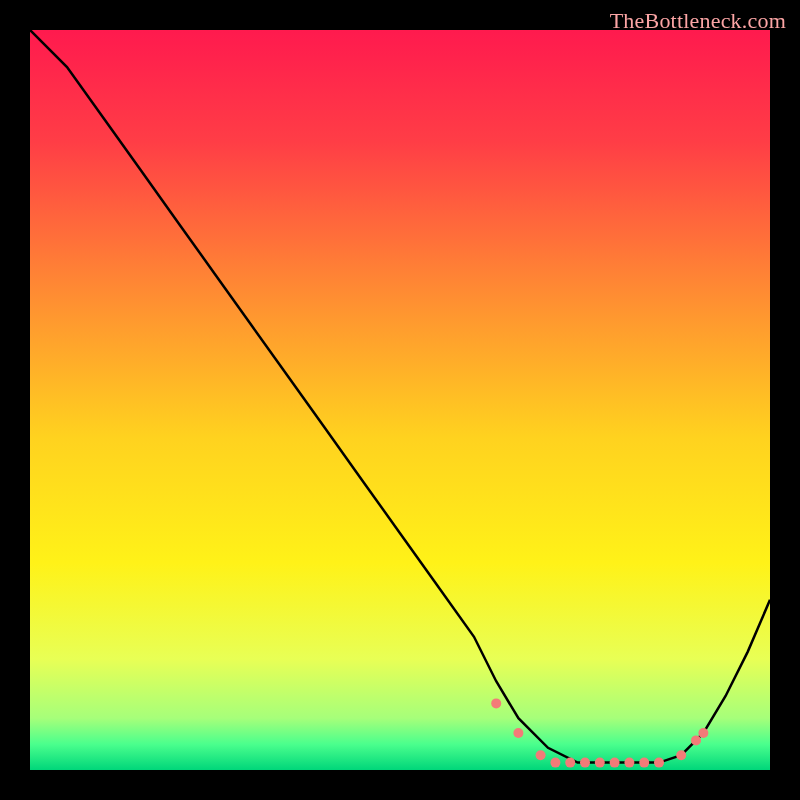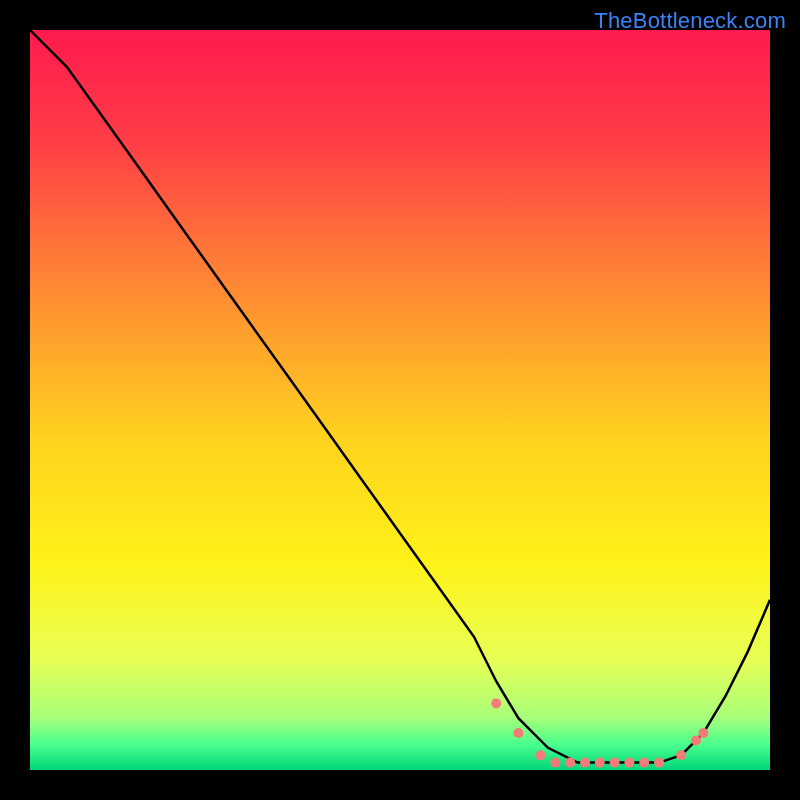--- a/index.html
+++ b/index.html
@@ -14,26 +14,27 @@
   .container {
     position: relative;
     width: 800px;
     height: 800px;
     background: #000;
   }
   .watermark {
     position: absolute;
     top: 8px;
     right: 14px;
-    color: #3b82f6;
+    color: #fca5a5;
     font-size: 22px;
     font-weight: 500;
     letter-spacing: 0.2px;
     z-index: 10;
     user-select: none;
+    font-family: Liberation Serif, serif;
   }
   .plot-area {
     position: absolute;
     left: 30px;
     top: 30px;
     width: 740px;
     height: 740px;
   }
   .plot-area svg {
     width: 100%;

